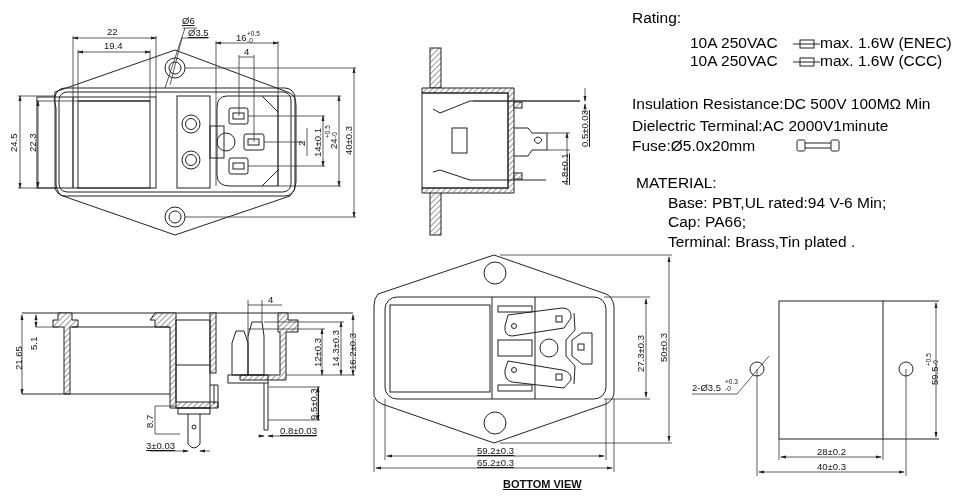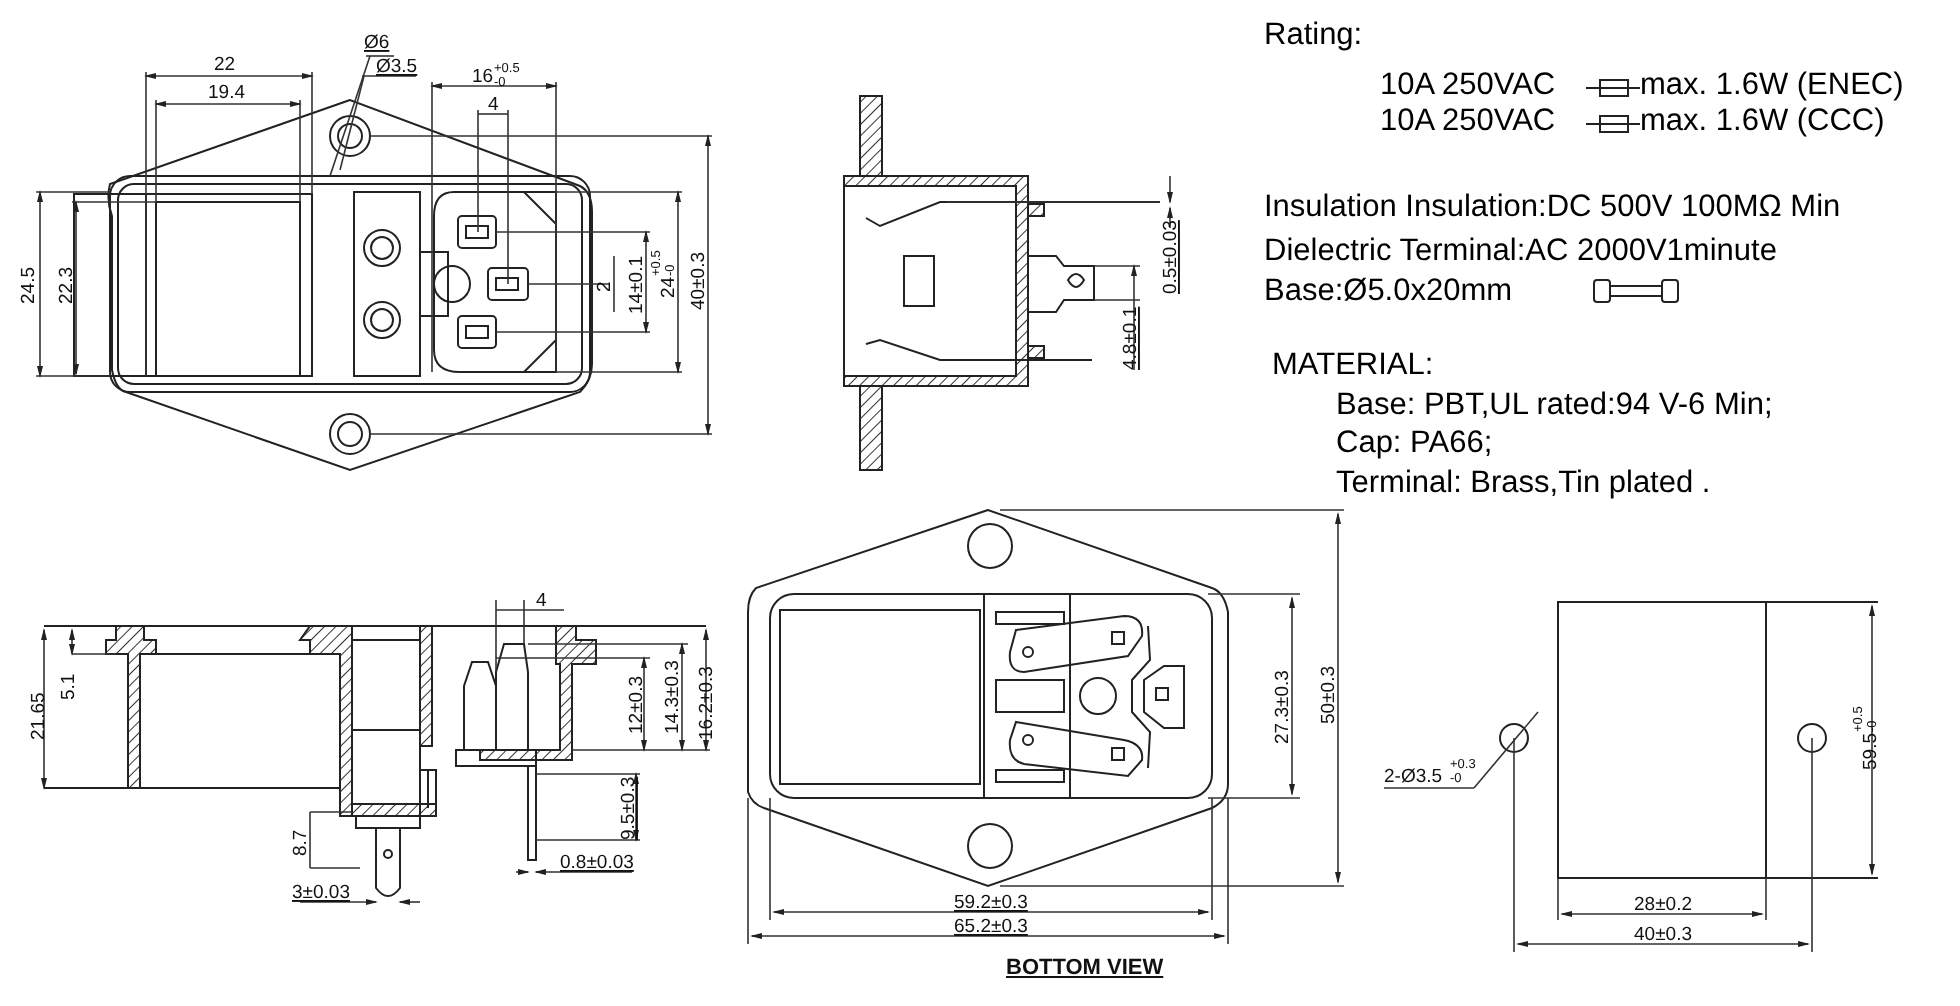--- a/index.html
+++ b/index.html
@@ -270,22 +270,22 @@
     <line class="ln" x1="805" y1="143" x2="831" y2="143"></line>
     <line class="ln" x1="805" y1="148" x2="831" y2="148"></line>
   </g>
 </svg>
 
 <div class="spec" style="left:632px;top:9px;">Rating:</div>
 <div class="spec" style="left:690px;top:34px;">10A 250VAC</div>
 <div class="spec" style="left:820px;top:34px;">max. 1.6W (ENEC)</div>
 <div class="spec" style="left:690px;top:52px;">10A 250VAC</div>
 <div class="spec" style="left:820px;top:52px;">max. 1.6W (CCC)</div>
-<div class="spec" style="left:632px;top:95px;">Insulation Insulation:DC 500V 100MΩ  Min</div>
+<div class="spec" style="left:632px;top:95px;">Insulation Resistance:DC 500V 100MΩ  Min</div>
 <div class="spec" style="left:632px;top:117px;">Dielectric Terminal:AC 2000V1minute</div>
-<div class="spec" style="left:632px;top:137px;">Base:Ø5.0x20mm</div>
+<div class="spec" style="left:632px;top:137px;">Fuse:Ø5.0x20mm</div>
 <div class="spec" style="left:636px;top:174px;">MATERIAL:</div>
 <div class="spec" style="left:668px;top:194px;">Base: PBT,UL rated:94 V-6 Min;</div>
 <div class="spec" style="left:668px;top:213px;">Cap: PA66;</div>
 <div class="spec" style="left:668px;top:233px;">Terminal: Brass,Tin plated .</div>
 
 <div class="caption" style="left:455px;top:478px;font-size:11px;font-weight:bold;text-decoration:underline;padding-left:48px;">BOTTOM VIEW</div>
 <div class="caption" style="left:772px;top:503px;font-size:11px;margin-left:36px;">PANEL CUTOUT</div>
 
 </body></html>

